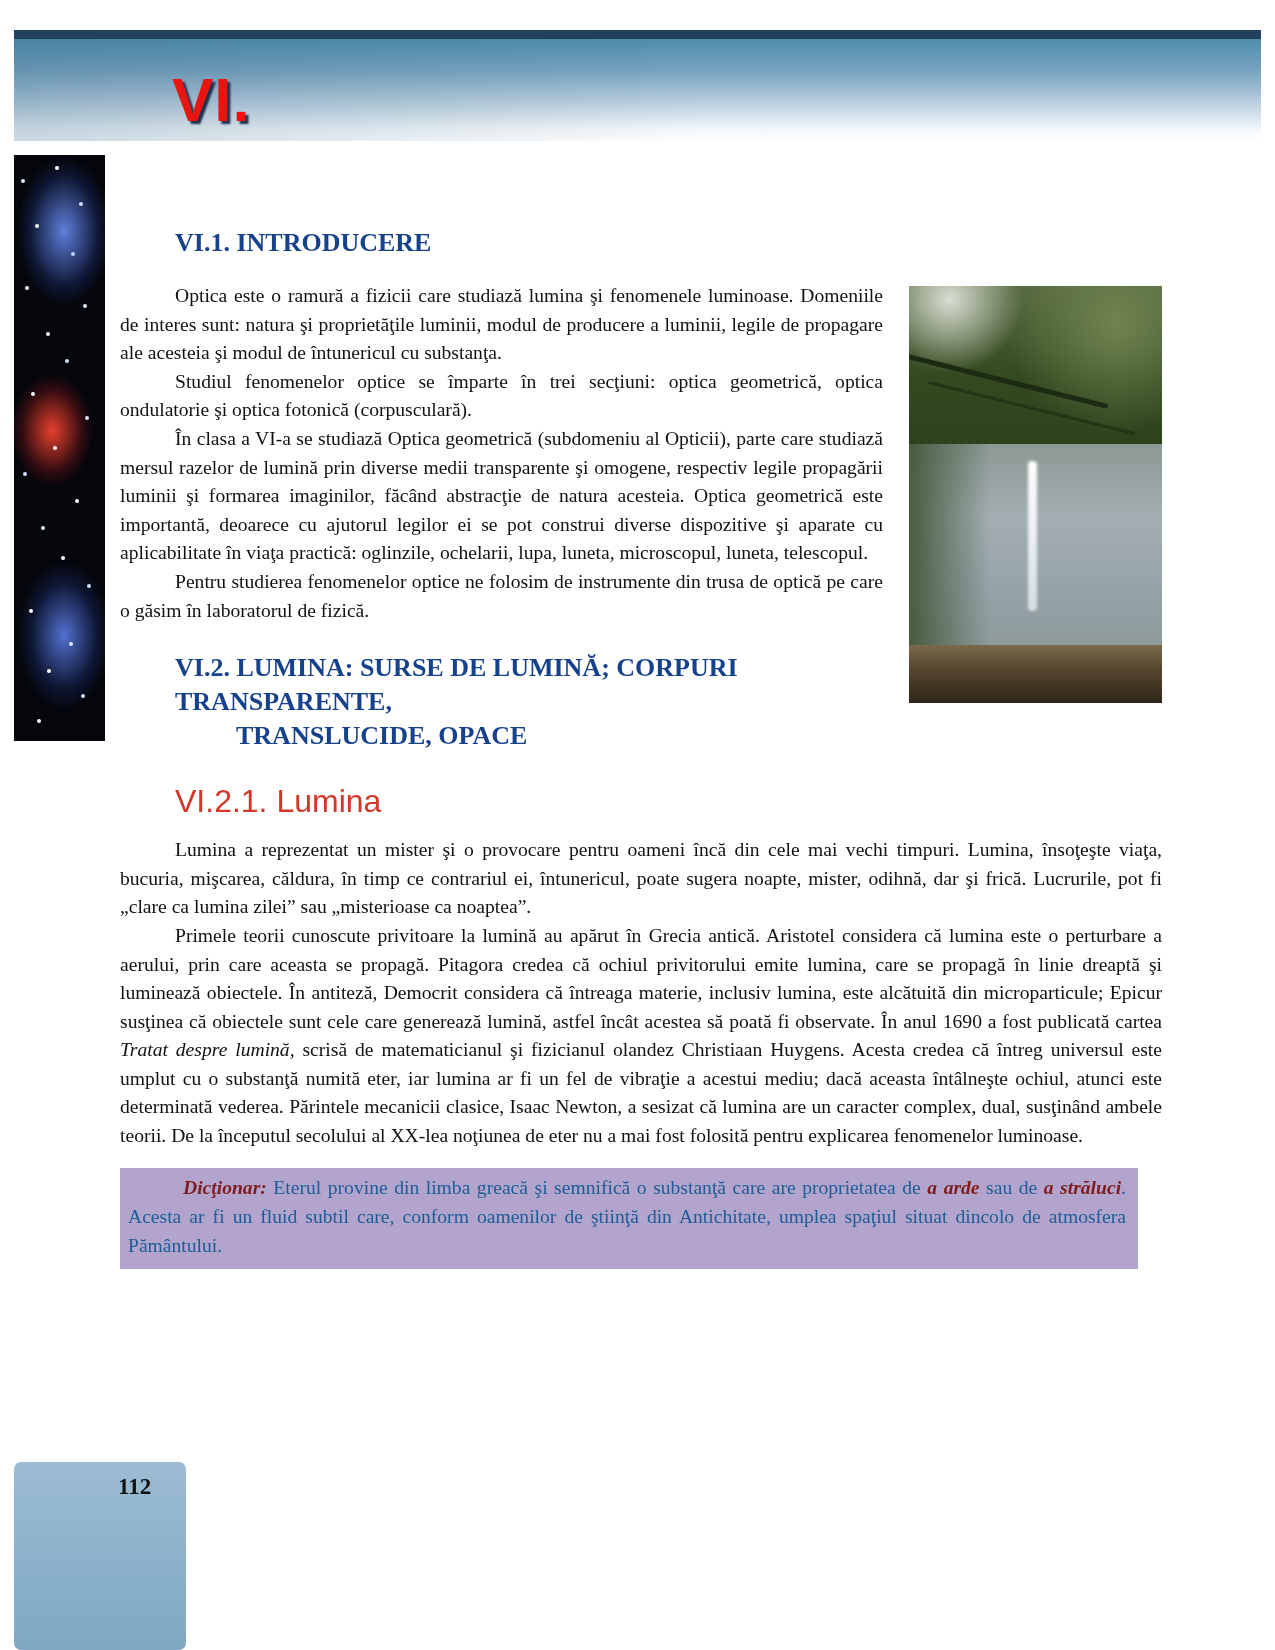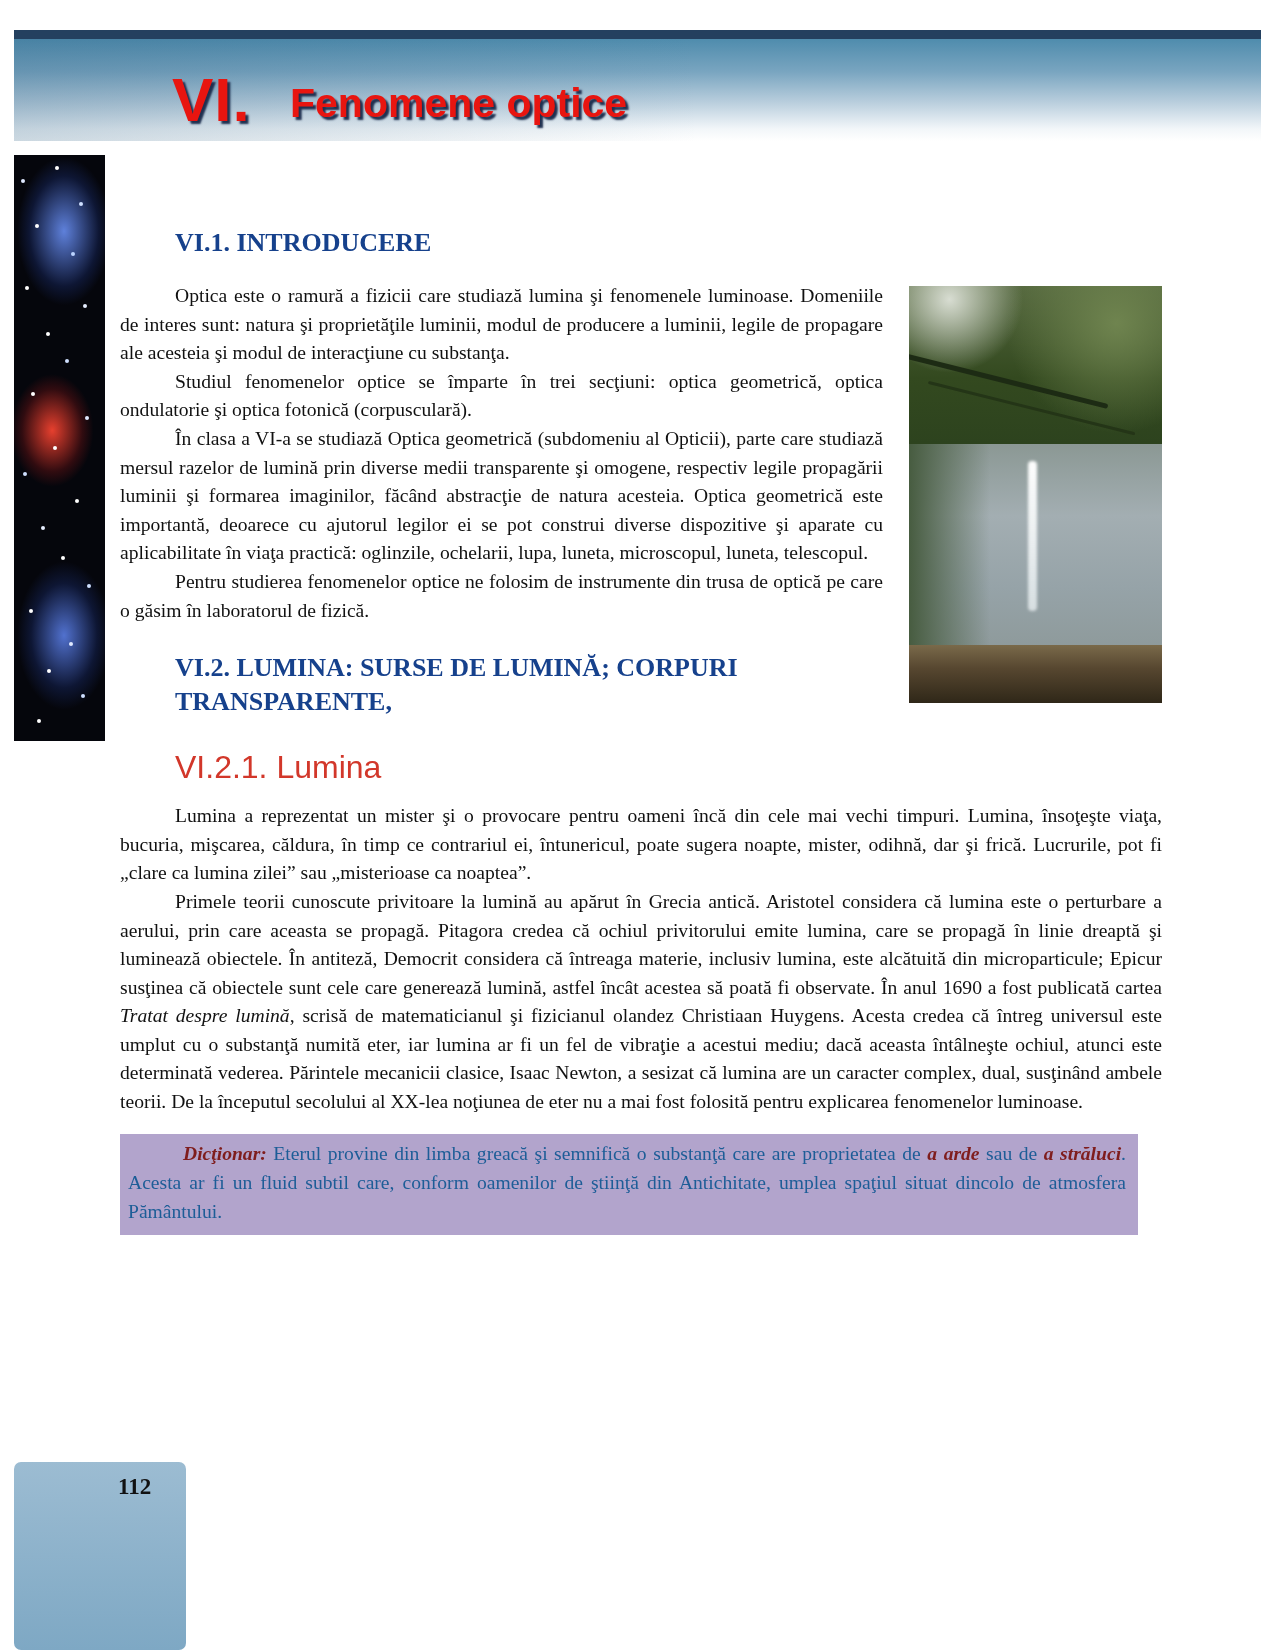--- a/index.html
+++ b/index.html
@@ -130,47 +130,47 @@
     font-family:"Liberation Serif", serif; font-weight:700; font-size:23px; color:#111;
   }
 </style>
 </head>
 <body>
 
 <div class="page">
 
   <header class="banner">
     <span class="ch-num">VI.</span>
-    <span class="ch-title">Fenomene optice</span>
   </header>
 
   <div class="side-strip">
     <div class="stars"></div>
   </div>
 
   <main class="content">
 
     <h2 class="h-blue">VI.1. INTRODUCERE</h2>
 
     <div class="intro-body">
       <figure class="photo">
         <div class="ph-trees"></div>
         <div class="ph-water"></div>
         <div class="ph-fountain"></div>
         <div class="ph-ground"></div>
         <div class="ph-branch"></div>
       </figure>
-      <p>Optica este o ramură a fizicii care studiază lumina şi fenomenele luminoase. Domeniile de interes sunt: natura şi proprietăţile luminii, modul de producere a luminii, legile de propagare ale acesteia şi modul de interacţiune cu substanţa.</p>
+      <p>Optica este o ramură a fizicii care studiază lumina şi fenomenele luminoase. Domeniile de interes sunt: natura şi proprietăţile luminii, modul de producere a luminii, legile de propagare ale acesteia şi modul de întunericul cu substanţa.</p>
       <p>Studiul fenomenelor optice se împarte în trei secţiuni: optica geometrică, optica ondulatorie şi optica fotonică (corpusculară).</p>
       <p>În clasa a VI-a se studiază Optica geometrică (subdomeniu al Opticii), parte care studiază mersul razelor de lumină prin diverse medii transparente şi omogene, respectiv legile propagării luminii şi formarea imaginilor, făcând abstracţie de natura acesteia. Optica geometrică este importantă, deoarece cu ajutorul legilor ei se pot construi diverse dispozitive şi aparate cu aplicabilitate în viaţa practică: oglinzile, ochelarii, lupa, luneta, microscopul, luneta, telescopul.</p>
       <p>Pentru studierea fenomenelor optice ne folosim de instrumente din trusa de optică pe care o găsim în laboratorul de fizică.</p>
     </div>
 
     <h2 class="h-blue s2">
       <span class="line">VI.2. LUMINA: SURSE DE LUMINĂ; CORPURI TRANSPARENTE,</span>
+      <span class="line l2">TRANSLUCIDE, OPACE</span>
     </h2>
 
     <h3 class="h-red">VI.2.1. Lumina</h3>
 
     <p>Lumina a reprezentat un mister şi o provocare pentru oameni încă din cele mai vechi timpuri. Lumina, însoţeşte viaţa, bucuria, mişcarea, căldura, în timp ce contrariul ei, întunericul, poate sugera noapte, mister, odihnă, dar şi frică. Lucrurile, pot fi „clare ca lumina zilei” sau „misterioase ca noaptea”.</p>
 
     <p><span>Primele teorii cunoscute privitoare la lumină au apărut în Grecia antică. Aristotel considera că lumina este o perturbare a aerului, prin care aceasta se propagă. Pitagora credea că ochiul privitorului emite lumina, care se propagă în linie dreaptă şi luminează obiectele. În antiteză, Democrit considera că întreaga materie, inclusiv lumina, este alcătuită din microparticule; Epicur susţinea că obiectele sunt cele care generează lumină, astfel încât acestea să poată fi observate. În anul 1690 a fost publicată cartea </span><em>Tratat despre lumină</em><span>, scrisă de matematicianul şi fizicianul olandez Christiaan Huygens. Acesta credea că întreg universul este umplut cu o substanţă numită eter, iar lumina ar fi un fel de vibraţie a acestui mediu; dacă aceasta întâlneşte ochiul, atunci este determinată vederea. Părintele mecanicii clasice, Isaac Newton, a sesizat că lumina are un caracter complex, dual, susţinând ambele teorii. De la începutul secolului al XX-lea noţiunea de eter nu a mai fost folosită pentru explicarea fenomenelor luminoase.</span></p>
 
 
     <div class="dict"><span class="dict-label">Dicţionar:</span><span> Eterul provine din limba greacă şi semnifică o substanţă care are proprietatea de </span><span class="dict-bold">a arde</span><span> sau de </span><span class="dict-bold">a străluci</span><span>. Acesta ar fi un fluid subtil care, conform oamenilor de ştiinţă din Antichitate, umplea spaţiul situat dincolo de atmosfera Pământului.</span></div>

